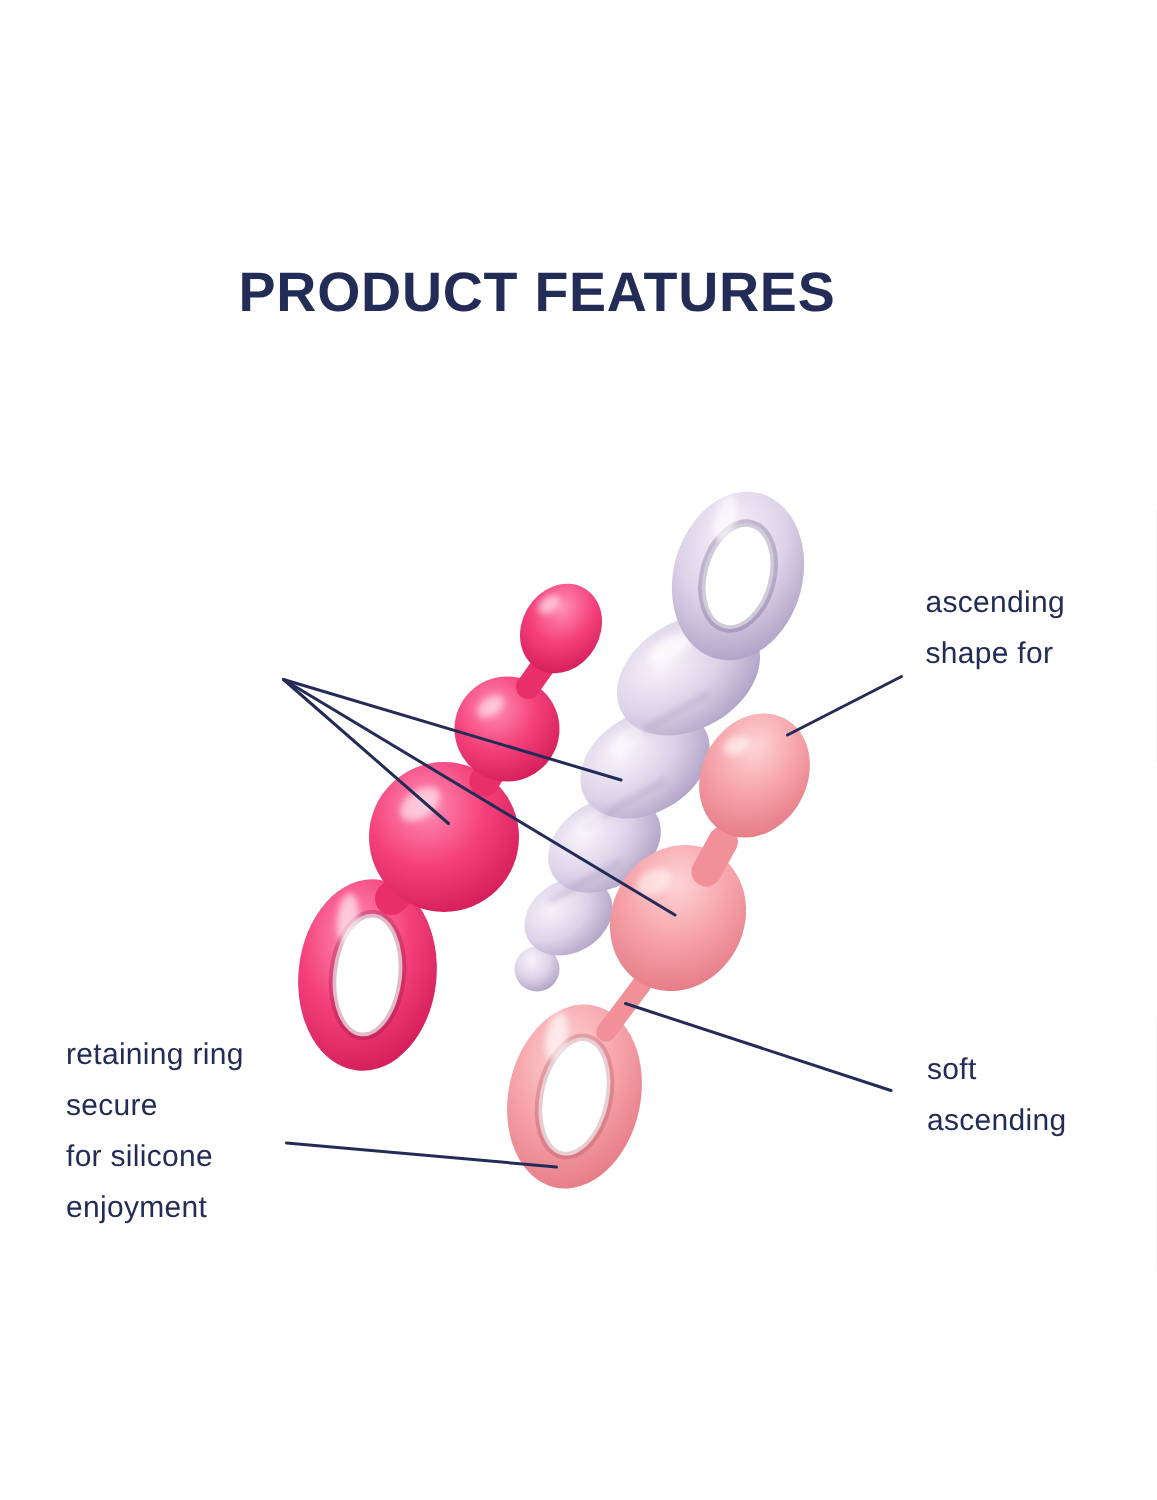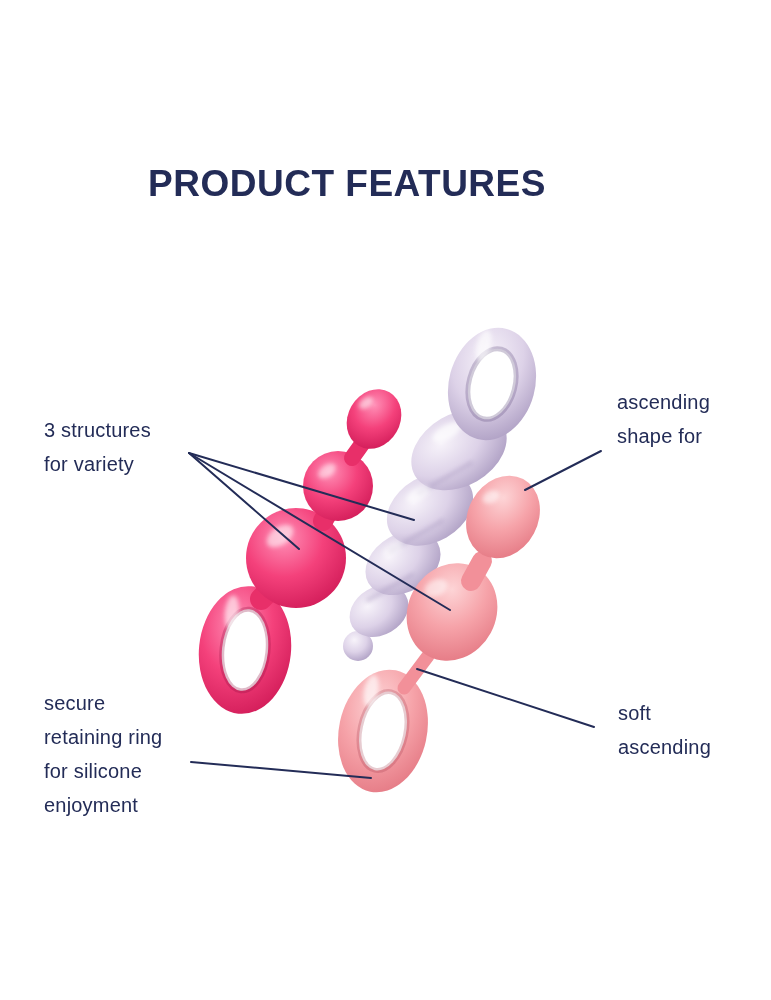--- a/index.html
+++ b/index.html
@@ -8,21 +8,21 @@
     --lav-light:#f7f3fa; --lav-main:#ddd2e8; --lav-dark:#ac9dc2; --lav-neck:#d3c8e1;
     --sal-light:#fdd4d6; --sal-main:#f6a3a9; --sal-dark:#e47883; --sal-neck:#f29099;
   }
   html,body{margin:0;padding:0;}
   body{background:#e8e8e8;font-family:"Liberation Sans",sans-serif;}
   .page{
     position:relative;width:771px;height:1000px;margin:0 auto;
     background:var(--background);overflow:hidden;
   }
   .title{
-    position:absolute;top:163px;left:0;width:694px;margin:0;
+    position:absolute;top:163px;left:0;width:694px;margin:11px;
     text-align:center;color:var(--navy);
     font-size:37px;line-height:42px;font-weight:800;letter-spacing:0.5px;
     font-family:"Liberation Sans",sans-serif;
   }
   .illustration{position:absolute;left:0;top:0;width:771px;height:1000px;}
   .callout-label{
     position:absolute;color:var(--navy);
     font-size:20px;line-height:34px;font-weight:500;letter-spacing:0.2px;
     font-family:"Liberation Sans",sans-serif;white-space:nowrap;
   }
@@ -119,33 +119,29 @@
     <g stroke="var(--navy)" stroke-width="2" stroke-linecap="round" fill="none">
       <line x1="189" y1="453" x2="414" y2="520"></line>
       <line x1="189" y1="453" x2="299" y2="549"></line>
       <line x1="189" y1="453" x2="450" y2="610"></line>
       <line x1="601" y1="451" x2="525" y2="490"></line>
       <line x1="191" y1="762" x2="371" y2="778"></line>
       <line x1="417" y1="669" x2="594" y2="727"></line>
     </g>
   </svg>
 
-  <div class="callout-label label-structures">
-    <span>3 structures</span>
-    <span>for variety</span>
-  </div>
 
   <div class="callout-label label-ascending">
     <span>ascending</span>
     <span>shape for</span>
   </div>
 
   <div class="callout-label label-retaining">
+    <span>retaining ring</span>
     <span>secure</span>
-    <span>retaining ring</span>
     <span>for silicone</span>
     <span>enjoyment</span>
   </div>
 
   <div class="callout-label label-silicone">
     <span>soft</span>
     <span>ascending</span>
   </div>
 
 </div>

